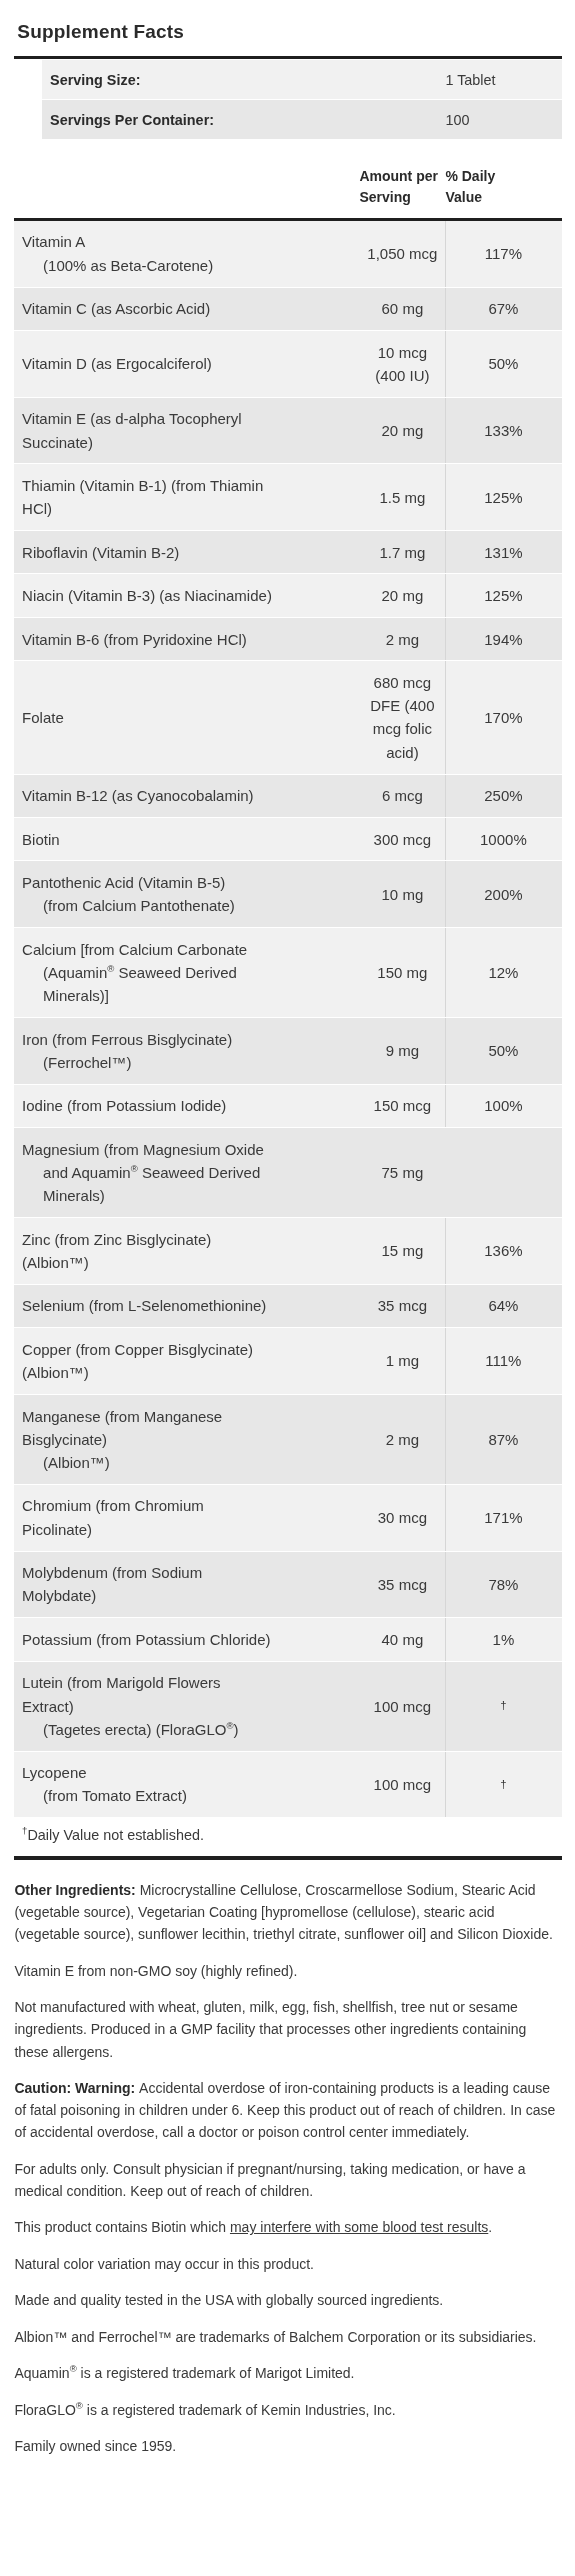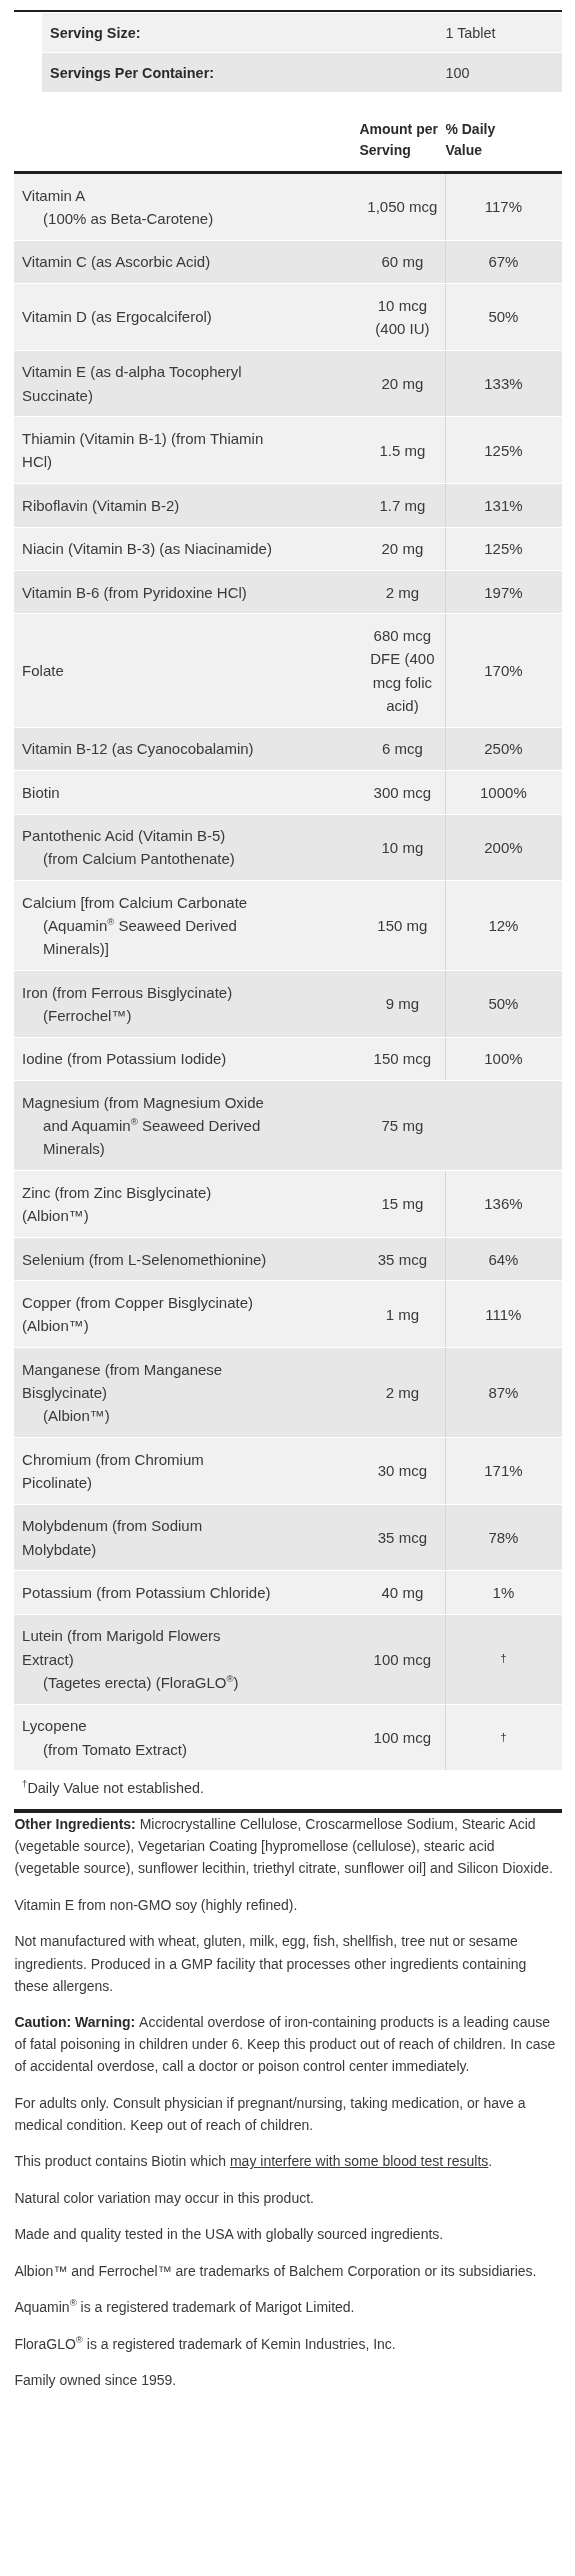--- a/index.html
+++ b/index.html
@@ -58,34 +58,35 @@
            display:flex;align-items:center;justify-content:center;}
   .name .line{display:block;}
   .name .line.indent{padding-left:21px;}
   .dagger{font-size:11.5px;vertical-align:1.9px;}
   sup{font-size:9.6px;line-height:0;}
 
   
   .footnote{font-size:14.4px;padding:9.6px 0 13.4px 7.7px;color:var(--text);}
 
   
-  .footer{}
+  .footer{margin-top:19px;}
   .footer p{
     font-size:14px;line-height:1.58;margin:0 0 14.4px 0;color:var(--text);
   }
   .footer p:last-child{margin-bottom:0;}
   .b{font-weight:700;color:var(--heading);}
   .i{}
   .ulink{text-decoration:underline;cursor:pointer;color:var(--text);}
 </style>
 </head>
 <body>
 
 <div class="label">
 
+  <h1 class="title">Supplement Facts</h1>
 
   <div class="rule"></div>
 
   <div class="serving">
     <div class="srow s-odd">
       <span class="slabel">Serving Size:</span>
       <span class="svalue">1 Tablet</span>
     </div>
     <div class="srow s-even">
       <span class="slabel">Servings Per Container:</span>
@@ -154,21 +155,21 @@
           <span class="line"><span>Niacin (Vitamin B-3) (as Niacinamide)</span></span>
         </div>
     <div class="cell amount">20 mg</div>
     <div class="cell dv">125%</div>
   </div>
       <div class="trow even">
     <div class="cell name">
           <span class="line"><span>Vitamin B-6 (from Pyridoxine HCl)</span></span>
         </div>
     <div class="cell amount">2 mg</div>
-    <div class="cell dv">197%</div>
+    <div class="cell dv">194%</div>
   </div>
       <div class="trow odd">
     <div class="cell name">
           <span class="line"><span>Folate</span></span>
         </div>
     <div class="cell amount">680 mcg DFE (400 mcg folic acid)</div>
     <div class="cell dv">170%</div>
   </div>
       <div class="trow even">
     <div class="cell name">

